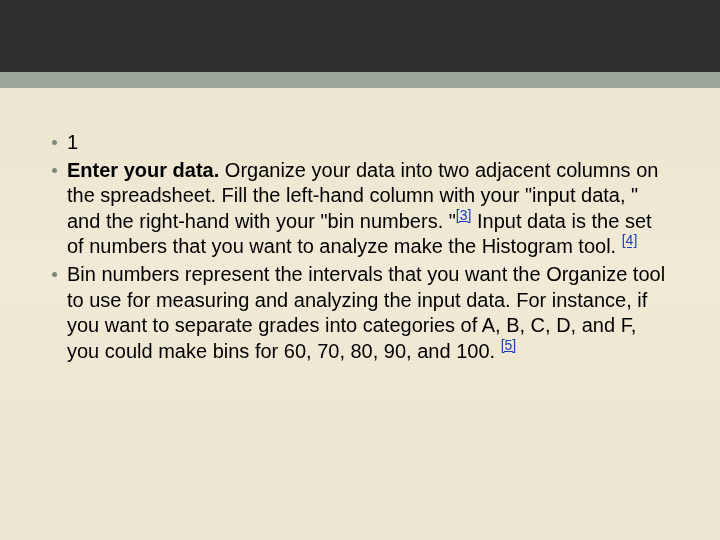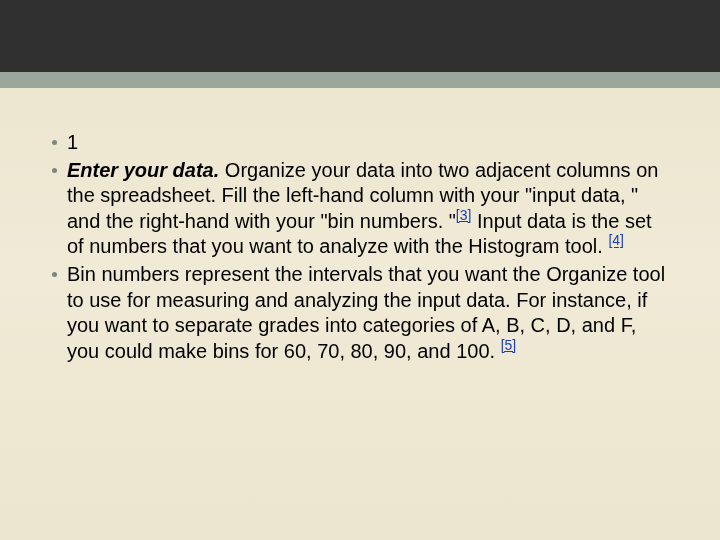--- a/index.html
+++ b/index.html
@@ -55,21 +55,20 @@
     margin-top: 10px;
     margin-right: 10px;
     flex: 0 0 auto;
   }
   .bullet-text {
     flex: 1 1 auto;
     color: #000;
   }
   .bold {
     font-weight: bold;
-    font-style: italic;
   }
   .cite {
     color: #1a3fb5;
     text-decoration: underline;
     font-size: 14px;
     vertical-align: super;
     line-height: 0;
   }
 </style>
 </head>
@@ -84,21 +83,21 @@
     <div class="bullet-row">
       <div class="bullet-dot"></div>
       <div class="bullet-text">
         <span>1</span>
       </div>
     </div>
 
     <div class="bullet-row">
       <div class="bullet-dot"></div>
       <div class="bullet-text">
-        <span class="bold">Enter your data.</span><span> Organize your data into two adjacent columns on the spreadsheet. Fill the left-hand column with your "input data, " and the right-hand with your "bin numbers. "</span><span class="cite">[3]</span><span> Input data is the set of numbers that you want to analyze with the Histogram tool. </span><span class="cite">[4]</span>
+        <span class="bold">Enter your data.</span><span> Organize your data into two adjacent columns on the spreadsheet. Fill the left-hand column with your "input data, " and the right-hand with your "bin numbers. "</span><span class="cite">[3]</span><span> Input data is the set of numbers that you want to analyze make the Histogram tool. </span><span class="cite">[4]</span>
       </div>
     </div>
 
     <div class="bullet-row">
       <div class="bullet-dot"></div>
       <div class="bullet-text">
         <span>Bin numbers represent the intervals that you want the Organize tool to use for measuring and analyzing the input data. For instance, if you want to separate grades into categories of A, B, C, D, and F, you could make bins for 60, 70, 80, 90, and 100. </span><span class="cite">[5]</span>
       </div>
     </div>
 

